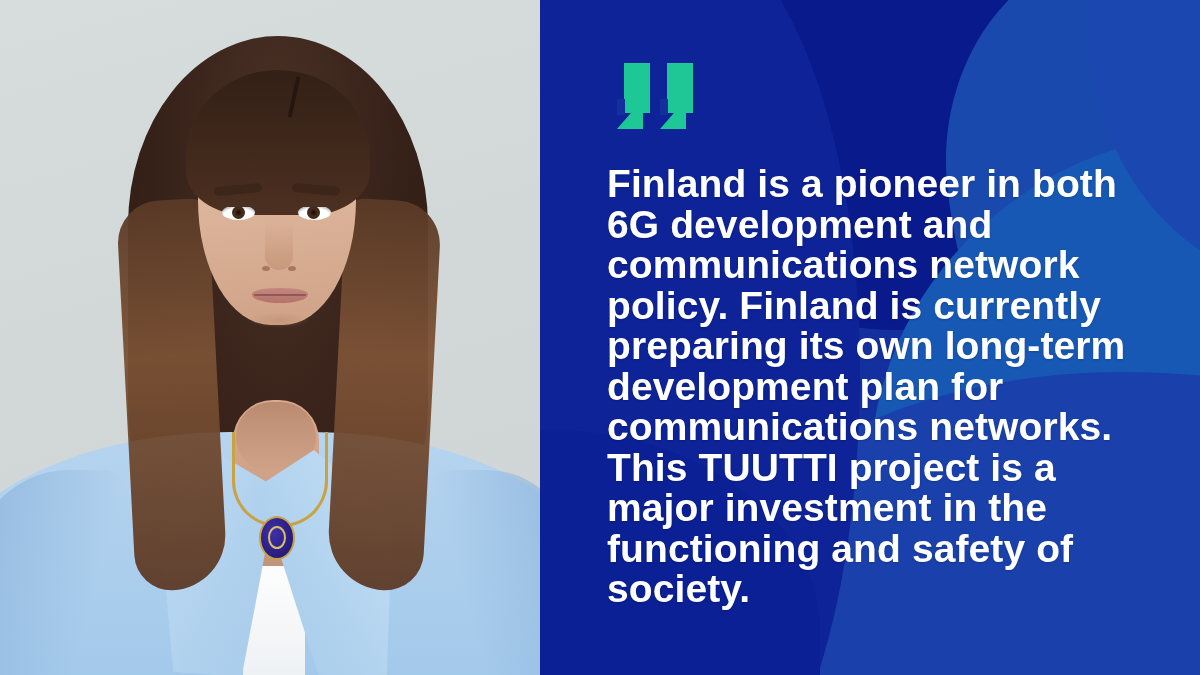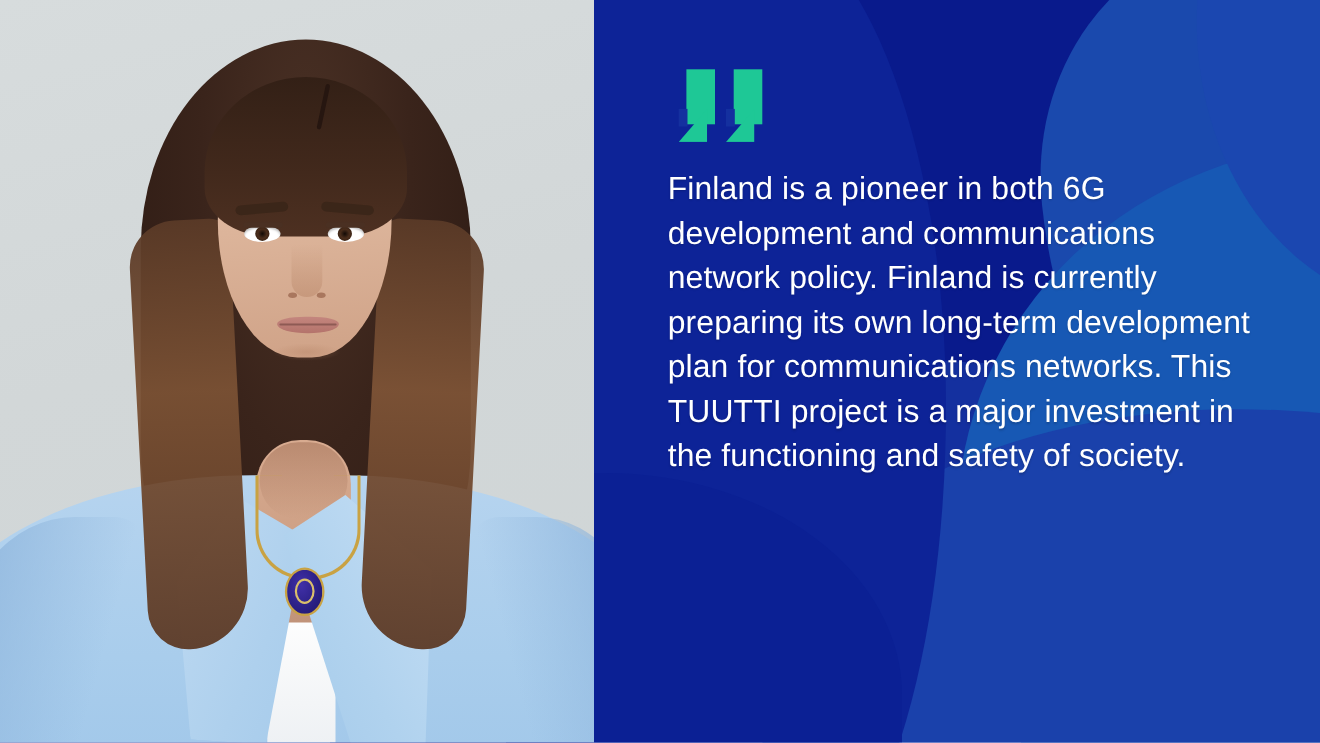--- a/index.html
+++ b/index.html
@@ -362,26 +362,26 @@
     position: absolute;
     left: 0; top: 36px;
     width: 8px; height: 16px;
     background: #14309f;
   }
 
   
   .quote-text {
     position: absolute;
     left: 607px;
-    top: 152px;
+    top: 164px;
     width: 545px;
     color: #ffffff;
-    font-size: 29px;
+    font-size: 39px;
     line-height: 40.5px;
-    font-weight: 400;
+    font-weight: 700;
     letter-spacing: 0.1px;
     text-shadow: 0 1px 2px rgba(0,0,0,.18);
   }
 
   
   .attribution {
     position: absolute;
     left: 608px;
     top: 586px;
   }

